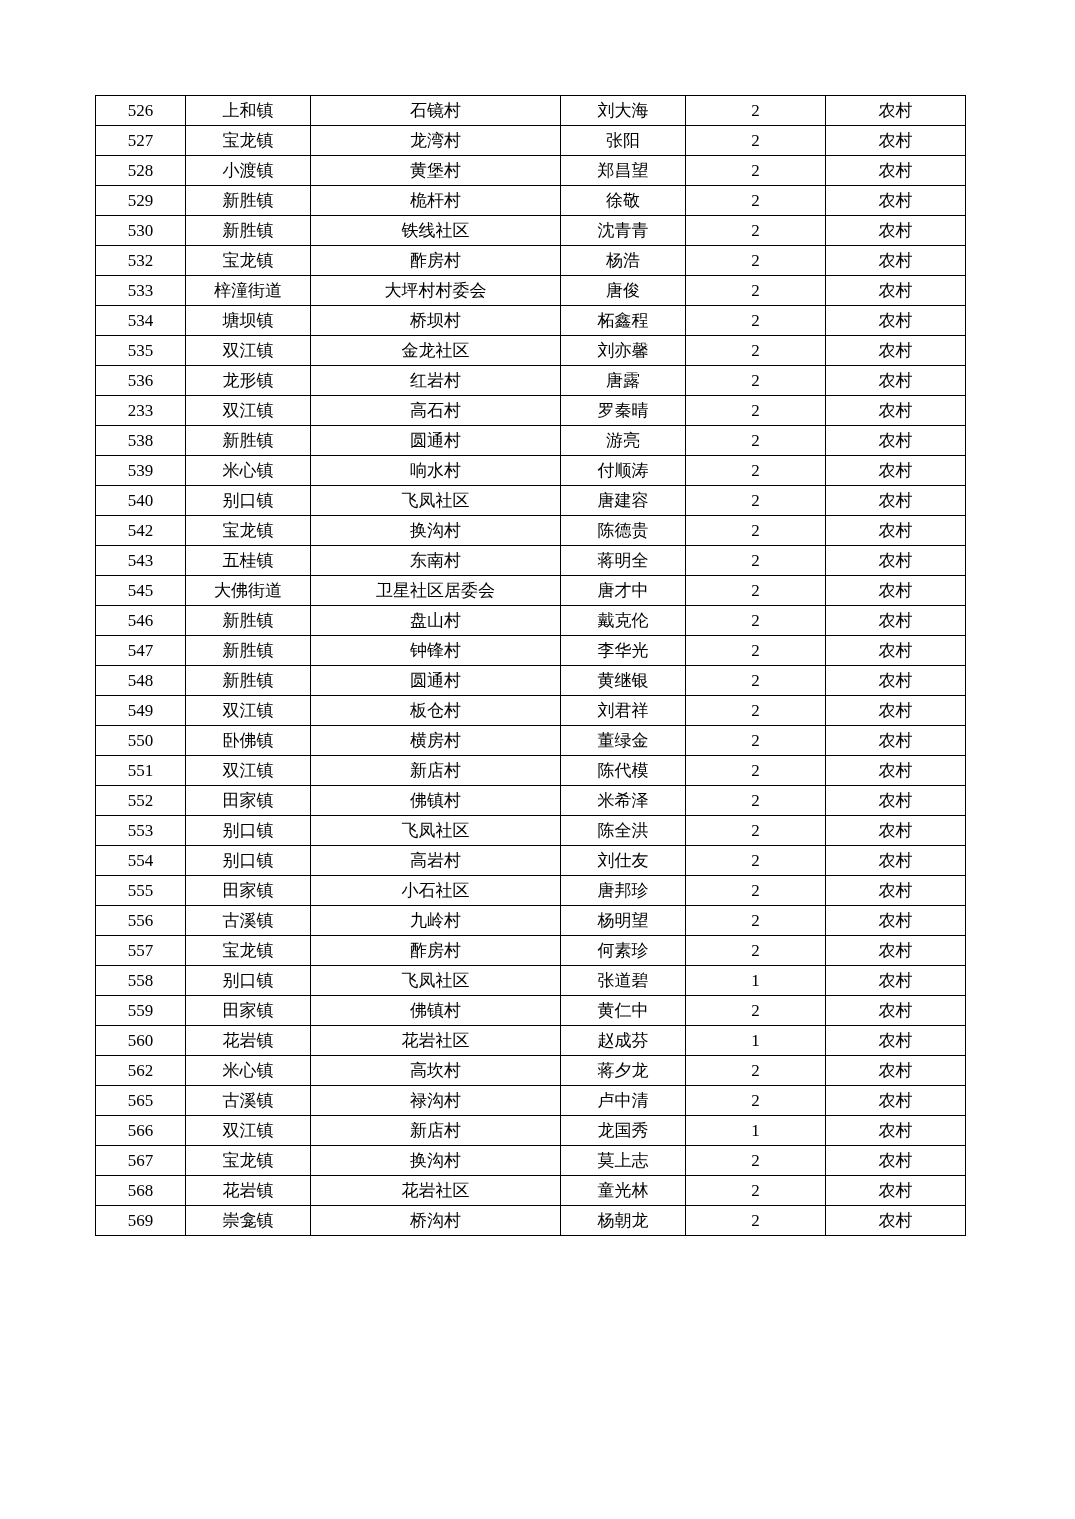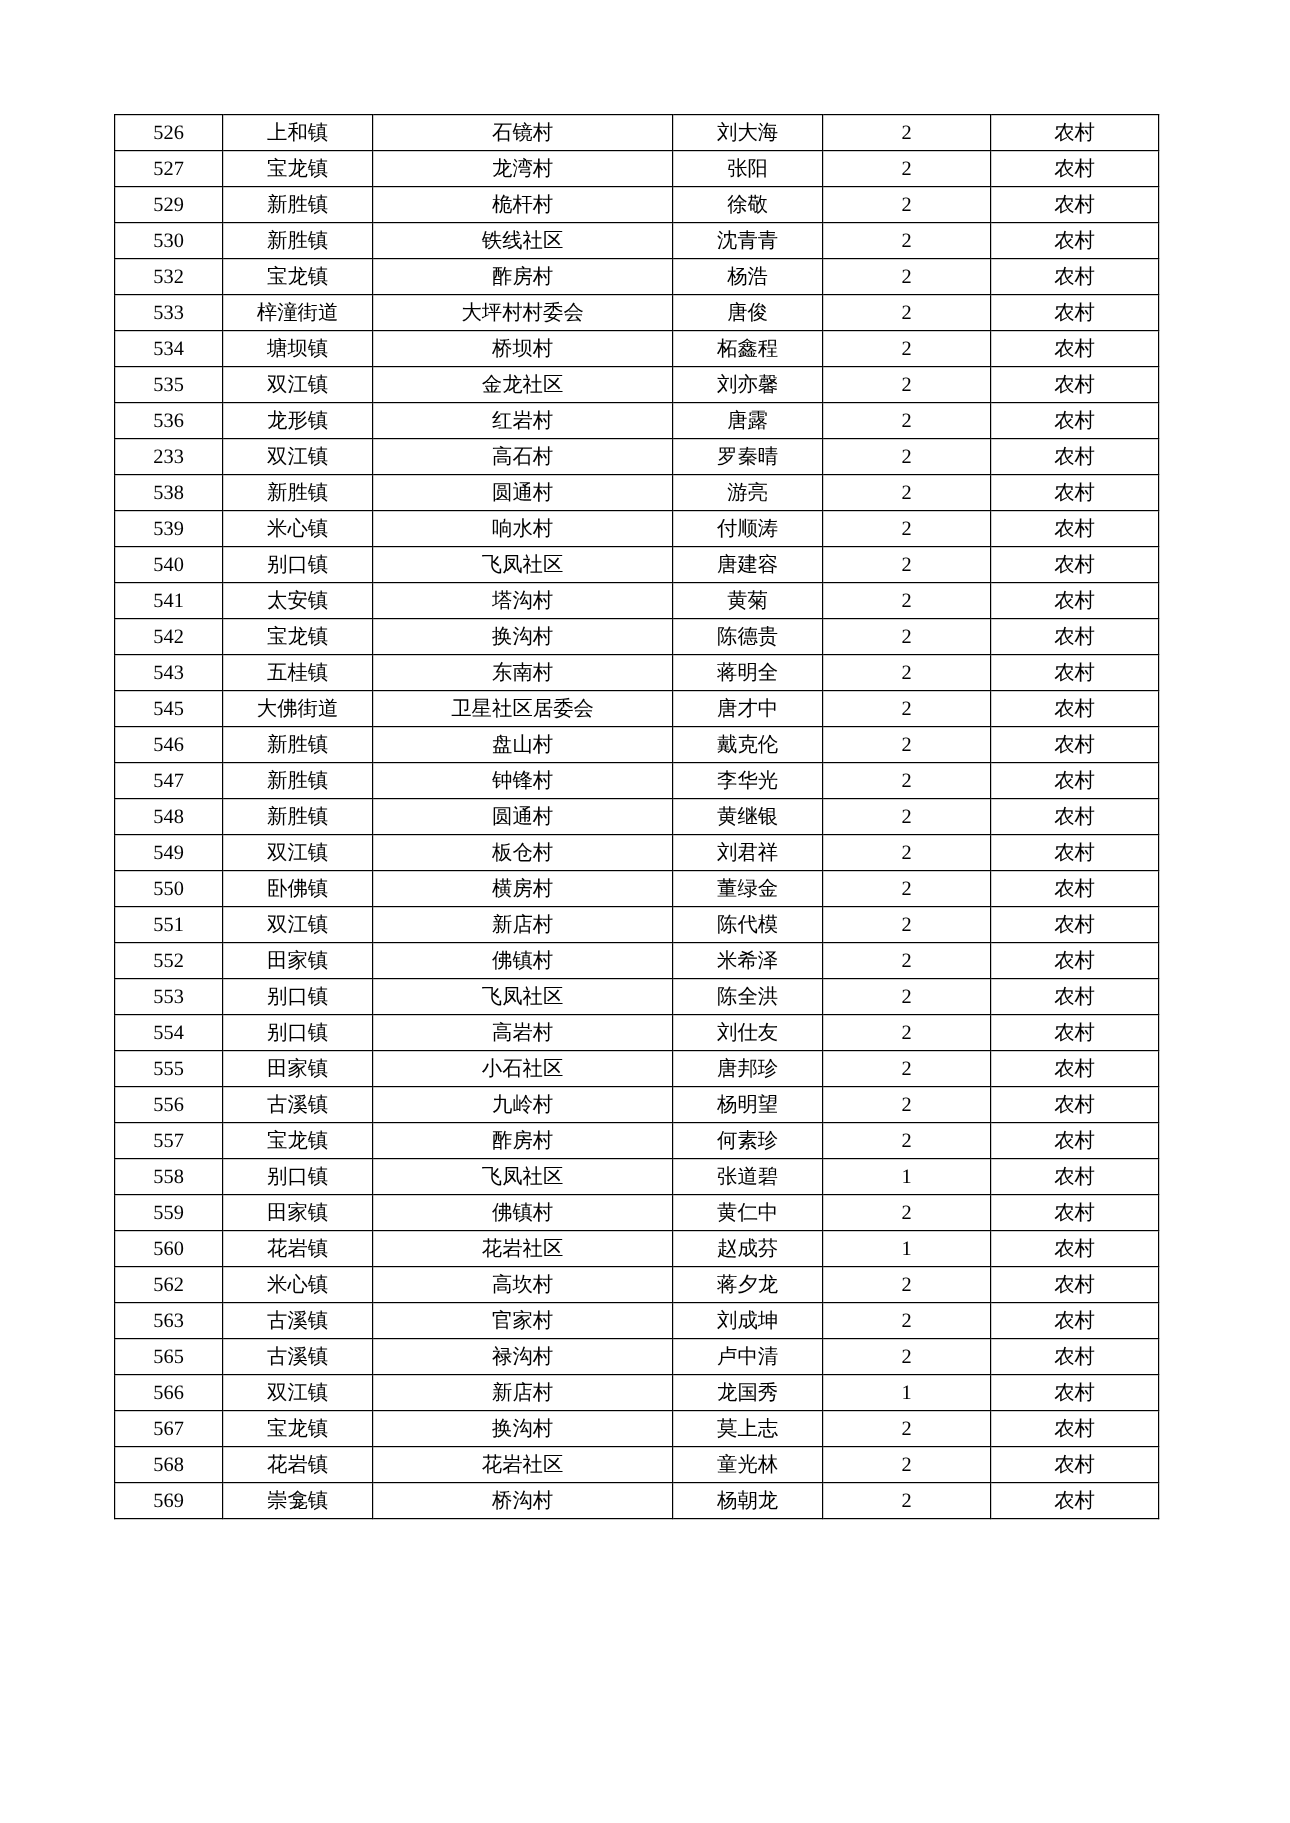--- a/index.html
+++ b/index.html
@@ -65,20 +65,28 @@
 
   <tr>
     <td>527</td>
     <td>宝龙镇</td>
     <td>龙湾村</td>
     <td>张阳</td>
     <td>2</td>
     <td>农村</td>
   </tr>
 
+  <tr>
+    <td>528</td>
+    <td>小渡镇</td>
+    <td>黄堡村</td>
+    <td>郑昌望</td>
+    <td>2</td>
+    <td>农村</td>
+  </tr>
 
   <tr>
     <td>529</td>
     <td>新胜镇</td>
     <td>桅杆村</td>
     <td>徐敬</td>
     <td>2</td>
     <td>农村</td>
   </tr>
 
@@ -166,28 +174,20 @@
 
   <tr>
     <td>540</td>
     <td>别口镇</td>
     <td>飞凤社区</td>
     <td>唐建容</td>
     <td>2</td>
     <td>农村</td>
   </tr>
 
-  <tr>
-    <td>541</td>
-    <td>太安镇</td>
-    <td>塔沟村</td>
-    <td>黄菊</td>
-    <td>2</td>
-    <td>农村</td>
-  </tr>
 
   <tr>
     <td>542</td>
     <td>宝龙镇</td>
     <td>换沟村</td>
     <td>陈德贵</td>
     <td>2</td>
     <td>农村</td>
   </tr>
 
@@ -348,28 +348,20 @@
 
   <tr>
     <td>562</td>
     <td>米心镇</td>
     <td>高坎村</td>
     <td>蒋夕龙</td>
     <td>2</td>
     <td>农村</td>
   </tr>
 
-  <tr>
-    <td>563</td>
-    <td>古溪镇</td>
-    <td>官家村</td>
-    <td>刘成坤</td>
-    <td>2</td>
-    <td>农村</td>
-  </tr>
 
 
   <tr>
     <td>565</td>
     <td>古溪镇</td>
     <td>禄沟村</td>
     <td>卢中清</td>
     <td>2</td>
     <td>农村</td>
   </tr>

